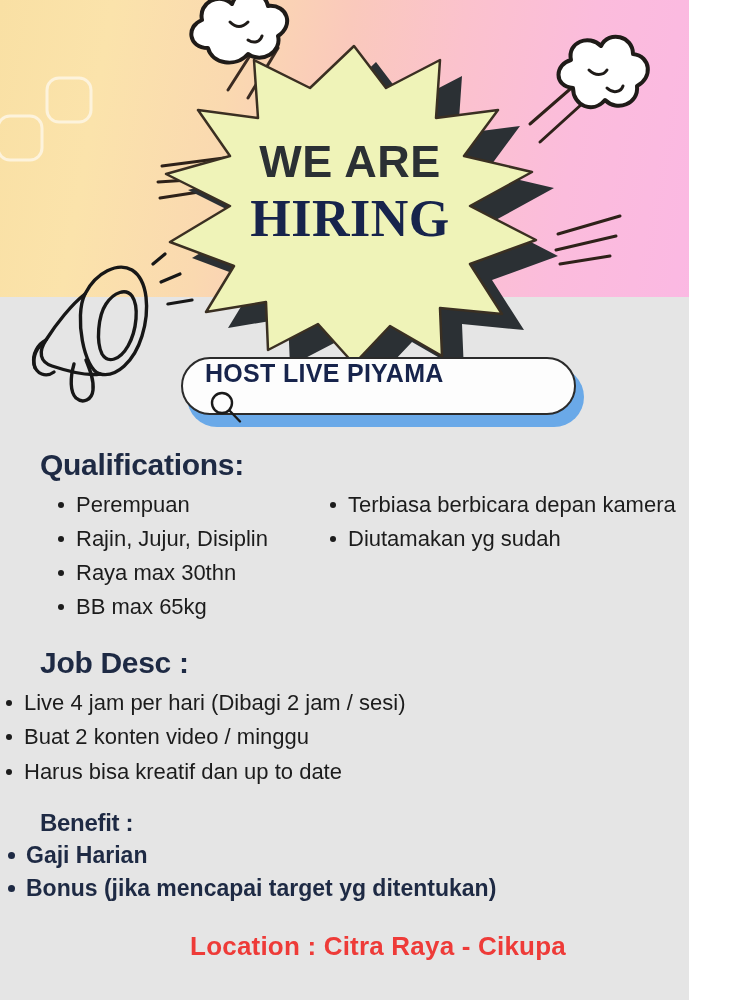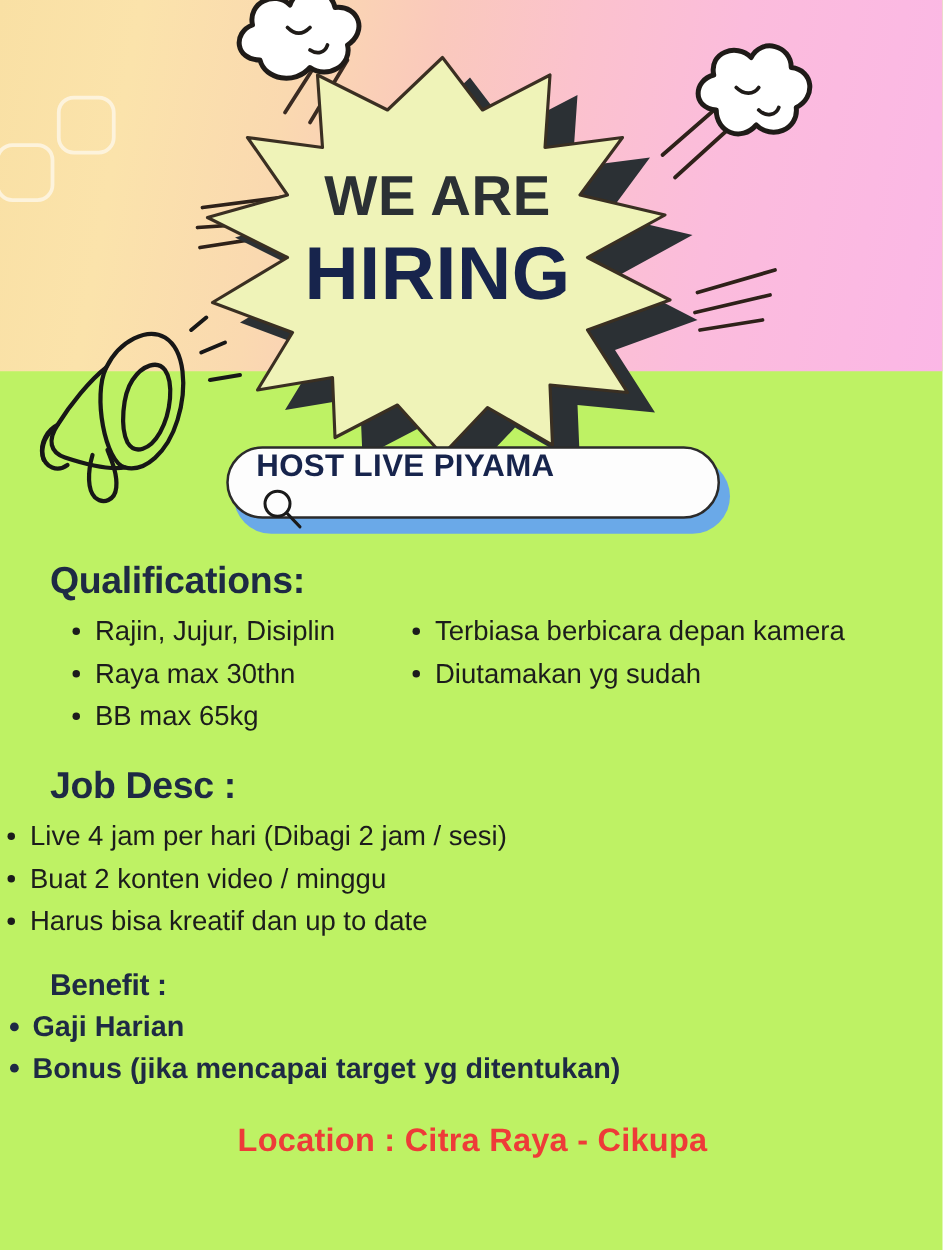--- a/index.html
+++ b/index.html
@@ -6,24 +6,24 @@
   html, body {
     margin: 0;
     padding: 0;
     background: #ffffff;
   }
   body {
     font-family: "Liberation Sans", sans-serif;
   }
   .poster {
     position: relative;
-    width: 754px;
+    width: 689px;
     height: 1000px;
     overflow: hidden;
-    background: #bef264;
+    background: #e5e5e5;
   }
 
   
   .banner {
     position: absolute;
     left: 0;
     top: 0;
     width: 756px;
     height: 297px;
     background: linear-gradient(100deg,
@@ -70,23 +70,23 @@
   .we-are {
     font-family: "Liberation Sans", sans-serif;
     font-weight: bold;
     font-size: 45px;
     letter-spacing: 0.5px;
     color: #2b3034;
     line-height: 1.02;
     margin-top: 2px;
   }
   .hiring {
-    font-family: Liberation Sans, sans-serif;
-    font-weight: bold;
-    font-size: 60px;
+    font-family: Liberation Serif, serif;
+    font-weight: bold;
+    font-size: 52px;
     letter-spacing: 0.5px;
     color: #17244c;
     line-height: 1.02;
     margin-top: 6px;
   }
 
   
   .deco {
     position: absolute;
     pointer-events: none;
@@ -333,20 +333,21 @@
       </div>
     </div>
   </div>
 
   <div class="content">
 
     <div class="section-head qual-head">Qualifications:</div>
 
     <div class="qual-cols">
       <ul class="blist qual-col-left">
+        <li>Perempuan</li>
         <li>Rajin, Jujur, Disiplin</li>
         <li>Raya max 30thn</li>
         <li>BB max 65kg</li>
       </ul>
       <ul class="blist qual-col-right">
         <li>Terbiasa berbicara depan kamera</li>
         <li>Diutamakan yg sudah</li>
       </ul>
     </div>
 

